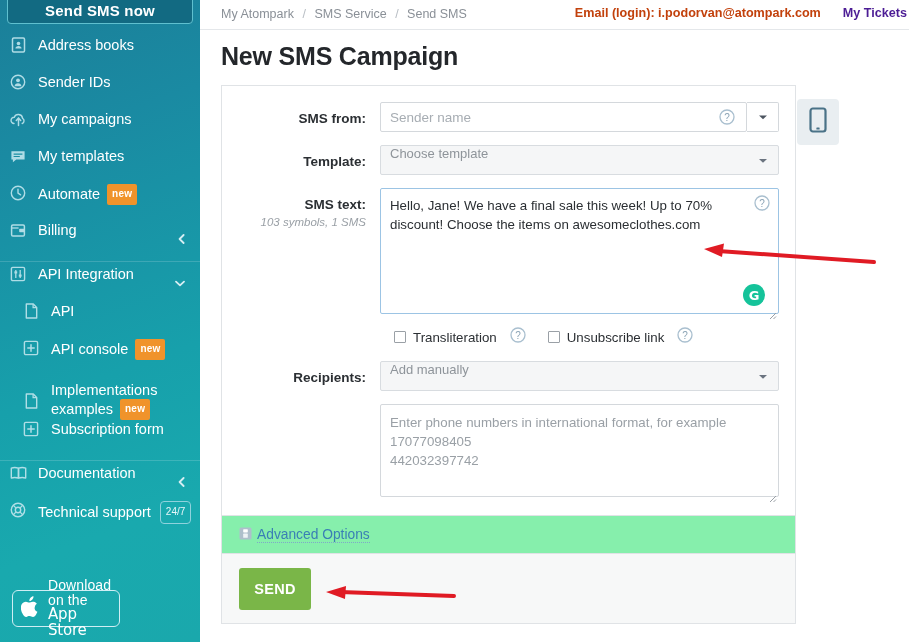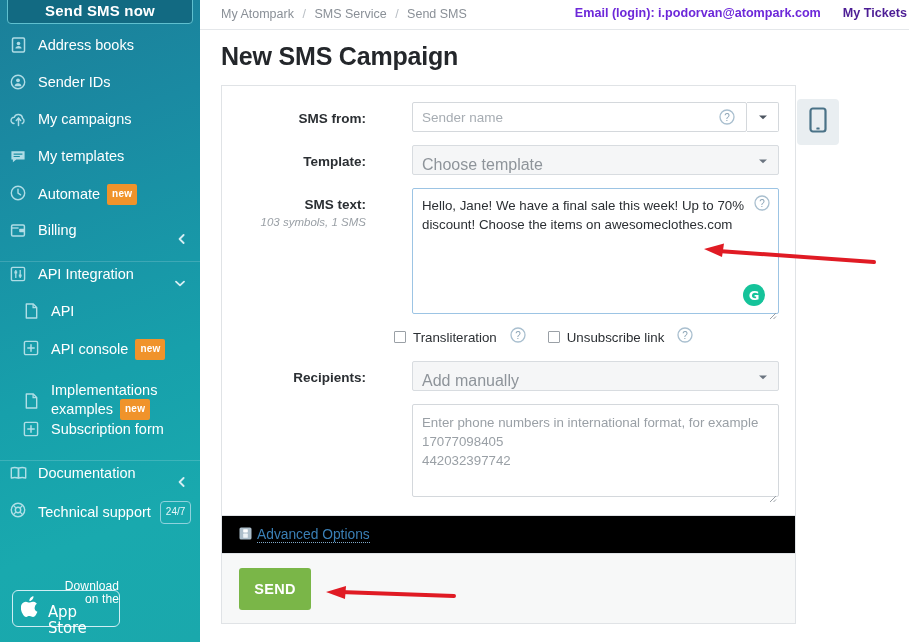--- a/index.html
+++ b/index.html
@@ -95,21 +95,21 @@
     position: absolute; left: 12px; top: 590px;
     width: 108px; height: 37px;
     border: 1px solid #cfeef4;
     border-radius: 6px;
     display: flex; align-items: center;
     padding-left: 8px;
     cursor: pointer;
   }
   .appstore-apple { margin-right: 7px; }
   .appstore-txt { line-height: 1.05; }
-  .appstore-small { font-size: 12px; color: #ffffff; display:block; letter-spacing: .1px; text-align: right;}
+  .appstore-small { font-size: 14px; color: #ffffff; display:block; letter-spacing: .1px;}
   .appstore-big { font-size: 15px; color: #ffffff; display:block; font-family:"DejaVu Sans", sans-serif; letter-spacing:-.2px;}
 
   
   #header {
     position: absolute; left: 200px; top: 0;
     width: 709px; height: 30px;
     background: #ffffff;
     border-bottom: 1px solid #e4e7ea;
   }
   .breadcrumb {
@@ -117,21 +117,21 @@
     font-size: 12.5px; color: #8a9097;
   }
   .crumb { color: #8a9097; cursor: pointer; }
   .crumb-sep { color: #b8bec4; margin: 0 5px; }
   .crumb-last { color: #8a9097; }
   .header-right {
     position: absolute; right: 2px; top: 6px;
     display: flex; align-items: center; gap: 22px;
   }
   .email-login {
-    font-size: 12.6px; font-weight: bold; color: #6d28d9; white-space: nowrap;
+    font-size: 12.6px; font-weight: bold; color: #c2410c; white-space: nowrap;
     cursor: pointer;
     padding-left: 30px;
   }
   .my-tickets {
     font-size: 12.6px; font-weight: bold; color: #4c1d95; white-space: nowrap;
     cursor: pointer;
   }
 
   
   .page-title {
@@ -160,21 +160,21 @@
     padding-top: 7px;
   }
   .row-label .lbl {
     font-size: 13.5px; font-weight: bold; color: #2b2f33;
   }
   .row-label .sub {
     display: block;
     font-size: 11.5px; color: #9aa0a6; font-style: italic;
     margin-top: 3px;
   }
-  .row-field { flex: 1; padding-right: 16px; position: relative; margin-left: 32px; }
+  .row-field { flex: 1; padding-right: 16px; position: relative; }
 
   .inp-wrap { position: relative; display: flex; }
   .inp {
     flex: 1;
     height: 30px;
     border: 1px solid #d4d8dc;
     background: #ffffff;
     border-radius: 2px;
     font-size: 13.5px;
     color: #9aa0a6;
@@ -195,23 +195,23 @@
     border-radius: 0 2px 2px 0;
     display: flex; align-items: center; justify-content: center;
     cursor: pointer;
   }
   .select-box {
     position: relative;
     height: 30px;
     border: 1px solid #d8dce0;
     background: #f5f6f7;
     border-radius: 2px;
-    display: flex; align-items: flex-end;
+    display: flex; align-items: flex-start;
     padding: 0 28px 0 9px;
-    font-size: 16px; color: #8e949a;
+    font-size: 13px; color: #8e949a;
     cursor: pointer;
   }
   .select-caret {
     position: absolute; right: 10px; top: 50%; transform: translateY(-50%);
   }
 
   .ta-wrap { position: relative; }
   .textarea-sms {
     width: 100%;
     height: 126px;
@@ -274,21 +274,21 @@
   }
   .chk-label { font-size: 13.3px; color: #2b2f33; cursor: pointer; }
   .chk-help { margin: 0 0 0 13px; cursor: pointer; }
   .gap-between { width: 22px; }
 
   .panel-adv {
     border-top: 1px solid #e0e3e6;
     height: 38px;
     display: flex; align-items: center;
     padding-left: 17px;
-    background: #000000;
+    background: #86efac;
   }
   .adv-icon { margin-right: 5px; }
   .adv-link {
     font-size: 13.8px; color: #3a7fb5;
     border-bottom: 1px dotted #7fa8c8;
     cursor: pointer;
   }
   .panel-footer {
     border-top: 1px solid #e0e3e6;
     height: 70px;

